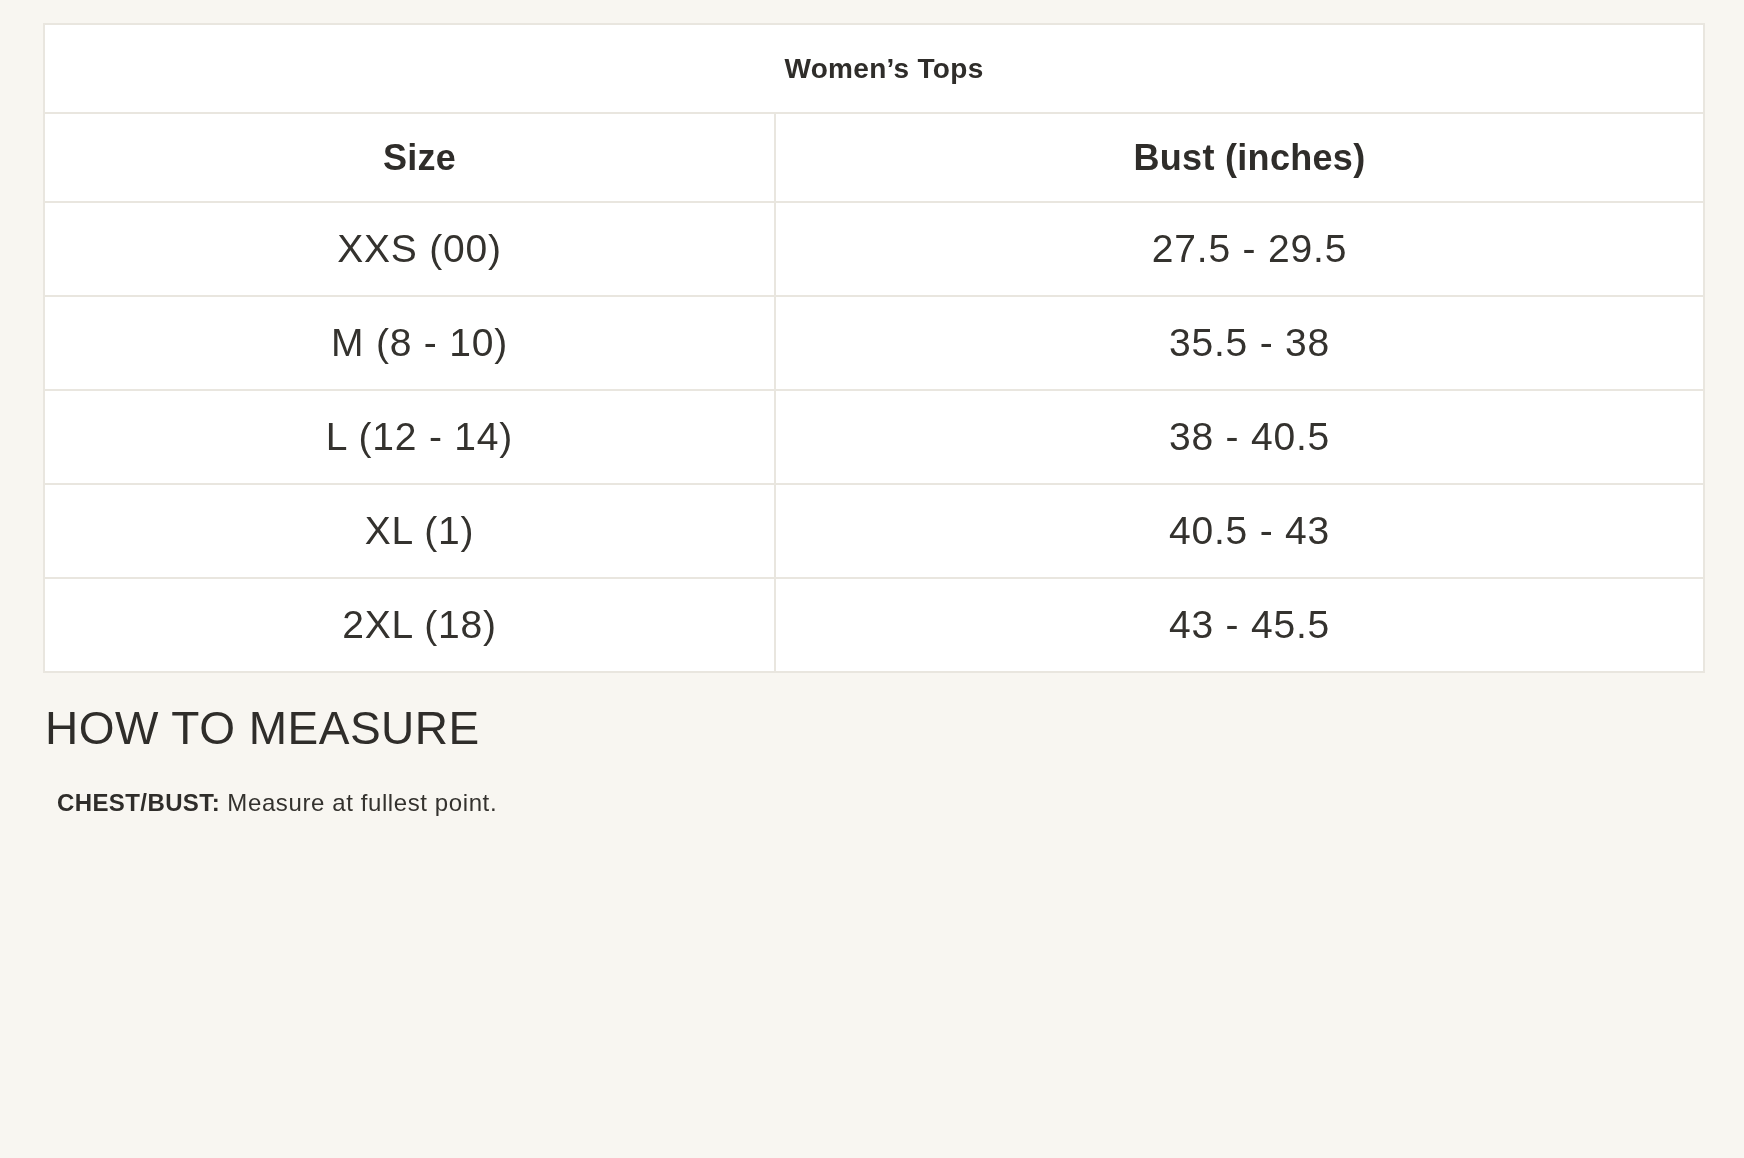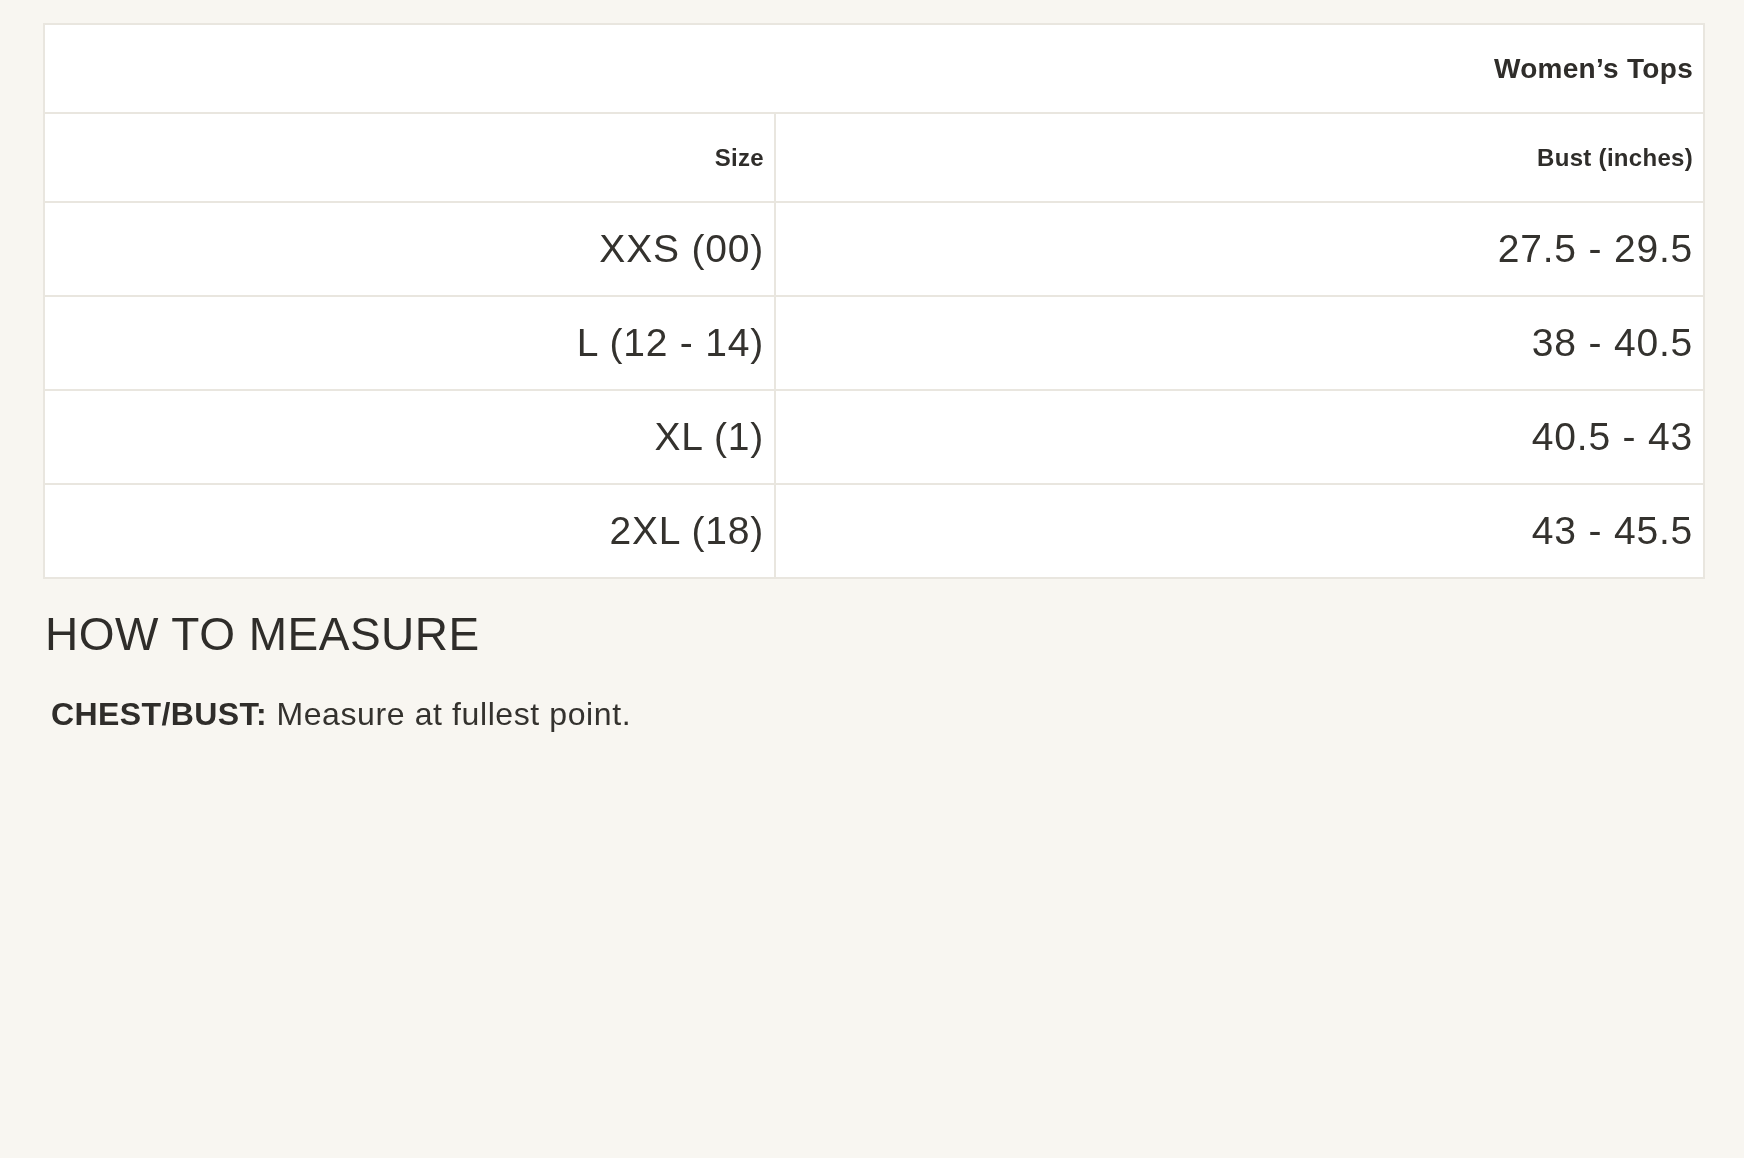--- a/index.html
+++ b/index.html
@@ -21,56 +21,56 @@
     border-collapse: collapse;
     table-layout: fixed;
     width: 1660px;
     background: #ffffff;
   }
   .size-chart col.col-size { width: 731px; }
   .size-chart col.col-bust { width: 929px; }
   .size-chart th,
   .size-chart td {
     border: 2px solid #e9e6df;
-    text-align: right;
+    text-align: center;
     vertical-align: middle;
     padding: 0 10px 0 30px;
     overflow: hidden;
     white-space: nowrap;
   }
   .title-row td {
     height: 89px;
     font-size: 28px;
     font-weight: 700;
     letter-spacing: 0.3px;
   }
   .header-row th {
     height: 89px;
-    font-size: 24px;
+    font-size: 36px;
     font-weight: 700;
     letter-spacing: 0.3px;
   }
   .data-row td {
     height: 94px;
     font-size: 39px;
     font-weight: 300;
     letter-spacing: 0.8px;
     color: #34322e;
   }
   h2.measure-heading {
     margin: 32px 0 2px 2px;
     font-size: 46px;
     line-height: 1;
     font-weight: 500;
     letter-spacing: 0.5px;
     color: #2f2d2a;
   }
   p.measure-note {
-    margin: 38px 0 0 8px;
-    font-size: 32px;
+    margin: 38px 0 0 14px;
+    font-size: 24px;
     line-height: 1.2;
     font-weight: 300;
     letter-spacing: 0.6px;
     color: #34322e;
   }
   p.measure-note .note-label {
     font-weight: 700;
     letter-spacing: 0.4px;
     color: #2f2d2a;
   }
@@ -91,20 +91,24 @@
       </tr>
       <tr class="header-row">
         <th>Size</th>
         <th>Bust (inches)</th>
       </tr>
       <tr class="data-row">
         <td>XXS (00)</td>
         <td>27.5 - 29.5</td>
       </tr>
       <tr class="data-row">
+        <td>M (8 - 10)</td>
+        <td>35.5 - 38</td>
+      </tr>
+      <tr class="data-row">
         <td>L (12 - 14)</td>
         <td>38 - 40.5</td>
       </tr>
       <tr class="data-row">
         <td>XL (1)</td>
         <td>40.5 - 43</td>
       </tr>
       <tr class="data-row">
         <td>2XL (18)</td>
         <td>43 - 45.5</td>

